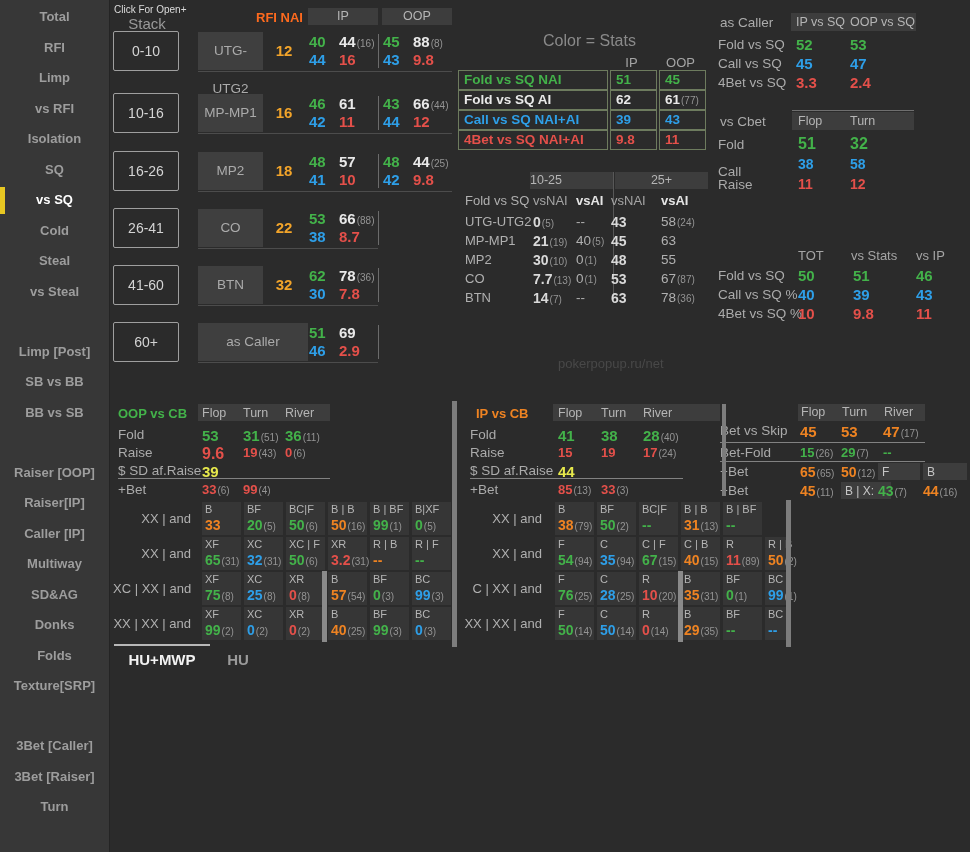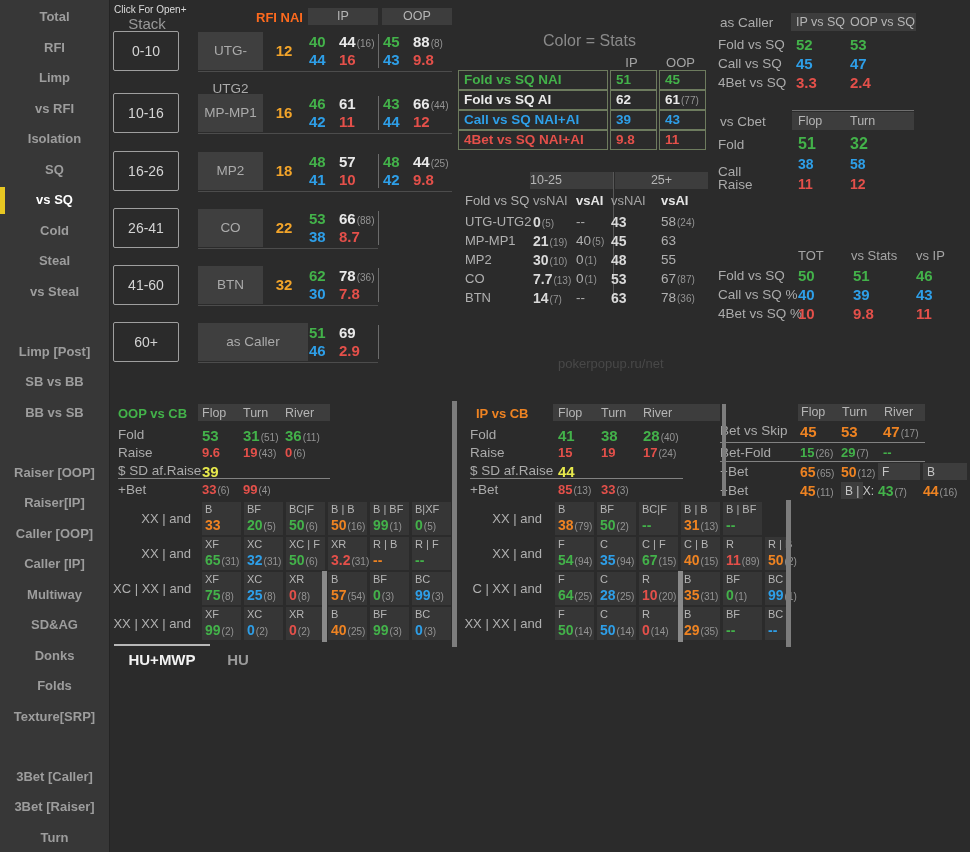--- a/index.html
+++ b/index.html
@@ -91,21 +91,20 @@
       <div class="sb-item">SQ</div>
       <div class="sb-item active">vs SQ</div>
       <div class="sb-item">Cold</div>
       <div class="sb-item">Steal</div>
       <div class="sb-item">vs Steal</div>
       <div class="sb-item gap">Limp [Post]</div>
       <div class="sb-item">SB vs BB</div>
       <div class="sb-item">BB vs SB</div>
       <div class="sb-item gap">Raiser [OOP]</div>
       <div class="sb-item">Raiser[IP]</div>
-      <div class="sb-item">Caller [OOP]</div>
       <div class="sb-item">Caller [IP]</div>
       <div class="sb-item">Multiway</div>
       <div class="sb-item">SD&amp;AG</div>
       <div class="sb-item">Donks</div>
       <div class="sb-item">Folds</div>
       <div class="sb-item">Texture[SRP]</div>
       <div class="sb-item gap">3Bet [Caller]</div>
       <div class="sb-item">3Bet [Raiser]</div>
       <div class="sb-item">Turn</div>
     </div>
@@ -356,21 +355,21 @@
       <div class="hdrbgabs" style="left: 85px; top: 0px; width: 132px; height: 17px;"></div>
       <div class="cbtitle g" style="left: 5px; top: 2px;">OOP vs CB</div>
       <div class="colhdr" style="left: 89px; top: 2px;">Flop</div>
       <div class="colhdr" style="left: 130px; top: 2px;">Turn</div>
       <div class="colhdr" style="left: 172px; top: 2px;">River</div>
       <div class="cblabel" style="left: 5px; top: 23px;">Fold</div>
       <div class="cbv g" style="left: 89px; top: 23px; font-size: 15px;"><span>53</span></div>
       <div class="cbv g" style="left: 130px; top: 23px; font-size: 15px;"><span>31</span><span class="paren">(51)</span></div>
       <div class="cbv g" style="left: 172px; top: 23px; font-size: 15px;"><span>36</span><span class="paren">(11)</span></div>
       <div class="cblabel" style="left: 5px; top: 41px;">Raise</div>
-      <div class="cbv r" style="left: 89px; top: 41px; font-size: 13px;"><span>9.6</span></div>
+      <div class="cbv r" style="left: 89px; top: 41px; font-size: 16px;"><span>9.6</span></div>
       <div class="cbv r" style="left: 130px; top: 41px; font-size: 13px;"><span>19</span><span class="paren">(43)</span></div>
       <div class="cbv r" style="left: 172px; top: 41px; font-size: 13px;"><span>0</span><span class="paren">(6)</span></div>
       <div class="cblabel" style="left: 5px; top: 59px;">$ SD af.Raise</div>
       <div class="cbv y" style="left: 89px; top: 59px; font-size: 15px;"><span>39</span></div>
       <div class="hline" style="left: 5px; top: 74px; width: 212px;"></div>
       <div class="cblabel" style="left: 5px; top: 78px;">+Bet</div>
       <div class="cbv r" style="left: 89px; top: 78px; font-size: 13px;"><span>33</span><span class="paren">(6)</span></div>
       <div class="cbv r" style="left: 130px; top: 78px; font-size: 13px;"><span>99</span><span class="paren">(4)</span></div>
     </div>
   <div id="ipCb" class="abs" style="left:458px;top:404px">
@@ -541,21 +540,21 @@
         <div class="gh">R</div>
         <div class="gv r"><span>11</span><span class="paren">(89)</span></div>
       </div>
       <div class="gcell" style="left: 307px; top: 35px; width: 21px;">
         <div class="gh">R | B</div>
         <div class="gv o"><span>50</span><span class="paren">(2)</span></div>
       </div>
       <div class="glabel2" style="left: 0px; top: 70px; width: 90px;">C | XX | and</div>
       <div class="gcell" style="left: 97px; top: 70px; width: 39px;">
         <div class="gh">F</div>
-        <div class="gv g"><span>64</span><span class="paren">(25)</span></div>
+        <div class="gv g"><span>76</span><span class="paren">(25)</span></div>
       </div>
       <div class="gcell" style="left: 139px; top: 70px; width: 39px;">
         <div class="gh">C</div>
         <div class="gv b"><span>28</span><span class="paren">(25)</span></div>
       </div>
       <div class="gcell" style="left: 181px; top: 70px; width: 39px;">
         <div class="gh">R</div>
         <div class="gv r"><span>10</span><span class="paren">(20)</span></div>
       </div>
       <div class="gcell" style="left: 223px; top: 70px; width: 39px;">
@@ -613,21 +612,21 @@
       <div class="cbv g" style="left: 121px; top: 43px; font-size: 13px;"><span>29</span><span class="paren">(7)</span></div>
       <div class="cbv g" style="left: 163px; top: 43px; font-size: 13px;"><span>--</span></div>
       <div class="hline" style="left: 0px; top: 59px; width: 205px;"></div>
       <div class="cblabel" style="left: 0px; top: 62px;">+Bet</div>
       <div class="cbv o" style="left: 80px; top: 62px; font-size: 14px;"><span>65</span><span class="paren">(65)</span></div>
       <div class="cbv o" style="left: 121px; top: 62px; font-size: 14px;"><span>50</span><span class="paren">(12)</span></div>
       <div class="subhdr" style="left: 158px; top: 61px; width: 42px;">F</div>
       <div class="subhdr" style="left: 203px; top: 61px; width: 44px;">B</div>
       <div class="cblabel" style="left: 0px; top: 81px;">+Bet</div>
       <div class="cbv o" style="left: 80px; top: 81px; font-size: 14px;"><span>45</span><span class="paren">(11)</span></div>
-      <div class="subhdr" style="left: 121px; top: 80px; width: 22px;">B | X:</div>
+      <div class="subhdr" style="left: 121px; top: 80px; width: 50px;">B | X:</div>
       <div class="cbv g" style="left: 158px; top: 81px; font-size: 14px;"><span>43</span><span class="paren">(7)</span></div>
       <div class="cbv o" style="left: 203px; top: 81px; font-size: 14px;"><span>44</span><span class="paren">(16)</span></div>
     </div>
 
   <div class="abs bar" style="left:452px;top:401px;width:5px;height:246px"></div>
   <div class="abs bar" style="left:722px;top:404px;width:4px;height:92px"></div>
   <div class="abs bar" style="left:786px;top:500px;width:5px;height:147px"></div>
 
   <div class="abs" style="left:114px;top:644px;width:96px;height:2px;background:#b8b8b8"></div>
   <div class="tab active-tab" style="left:113px;top:651px;width:98px">HU+MWP</div>

